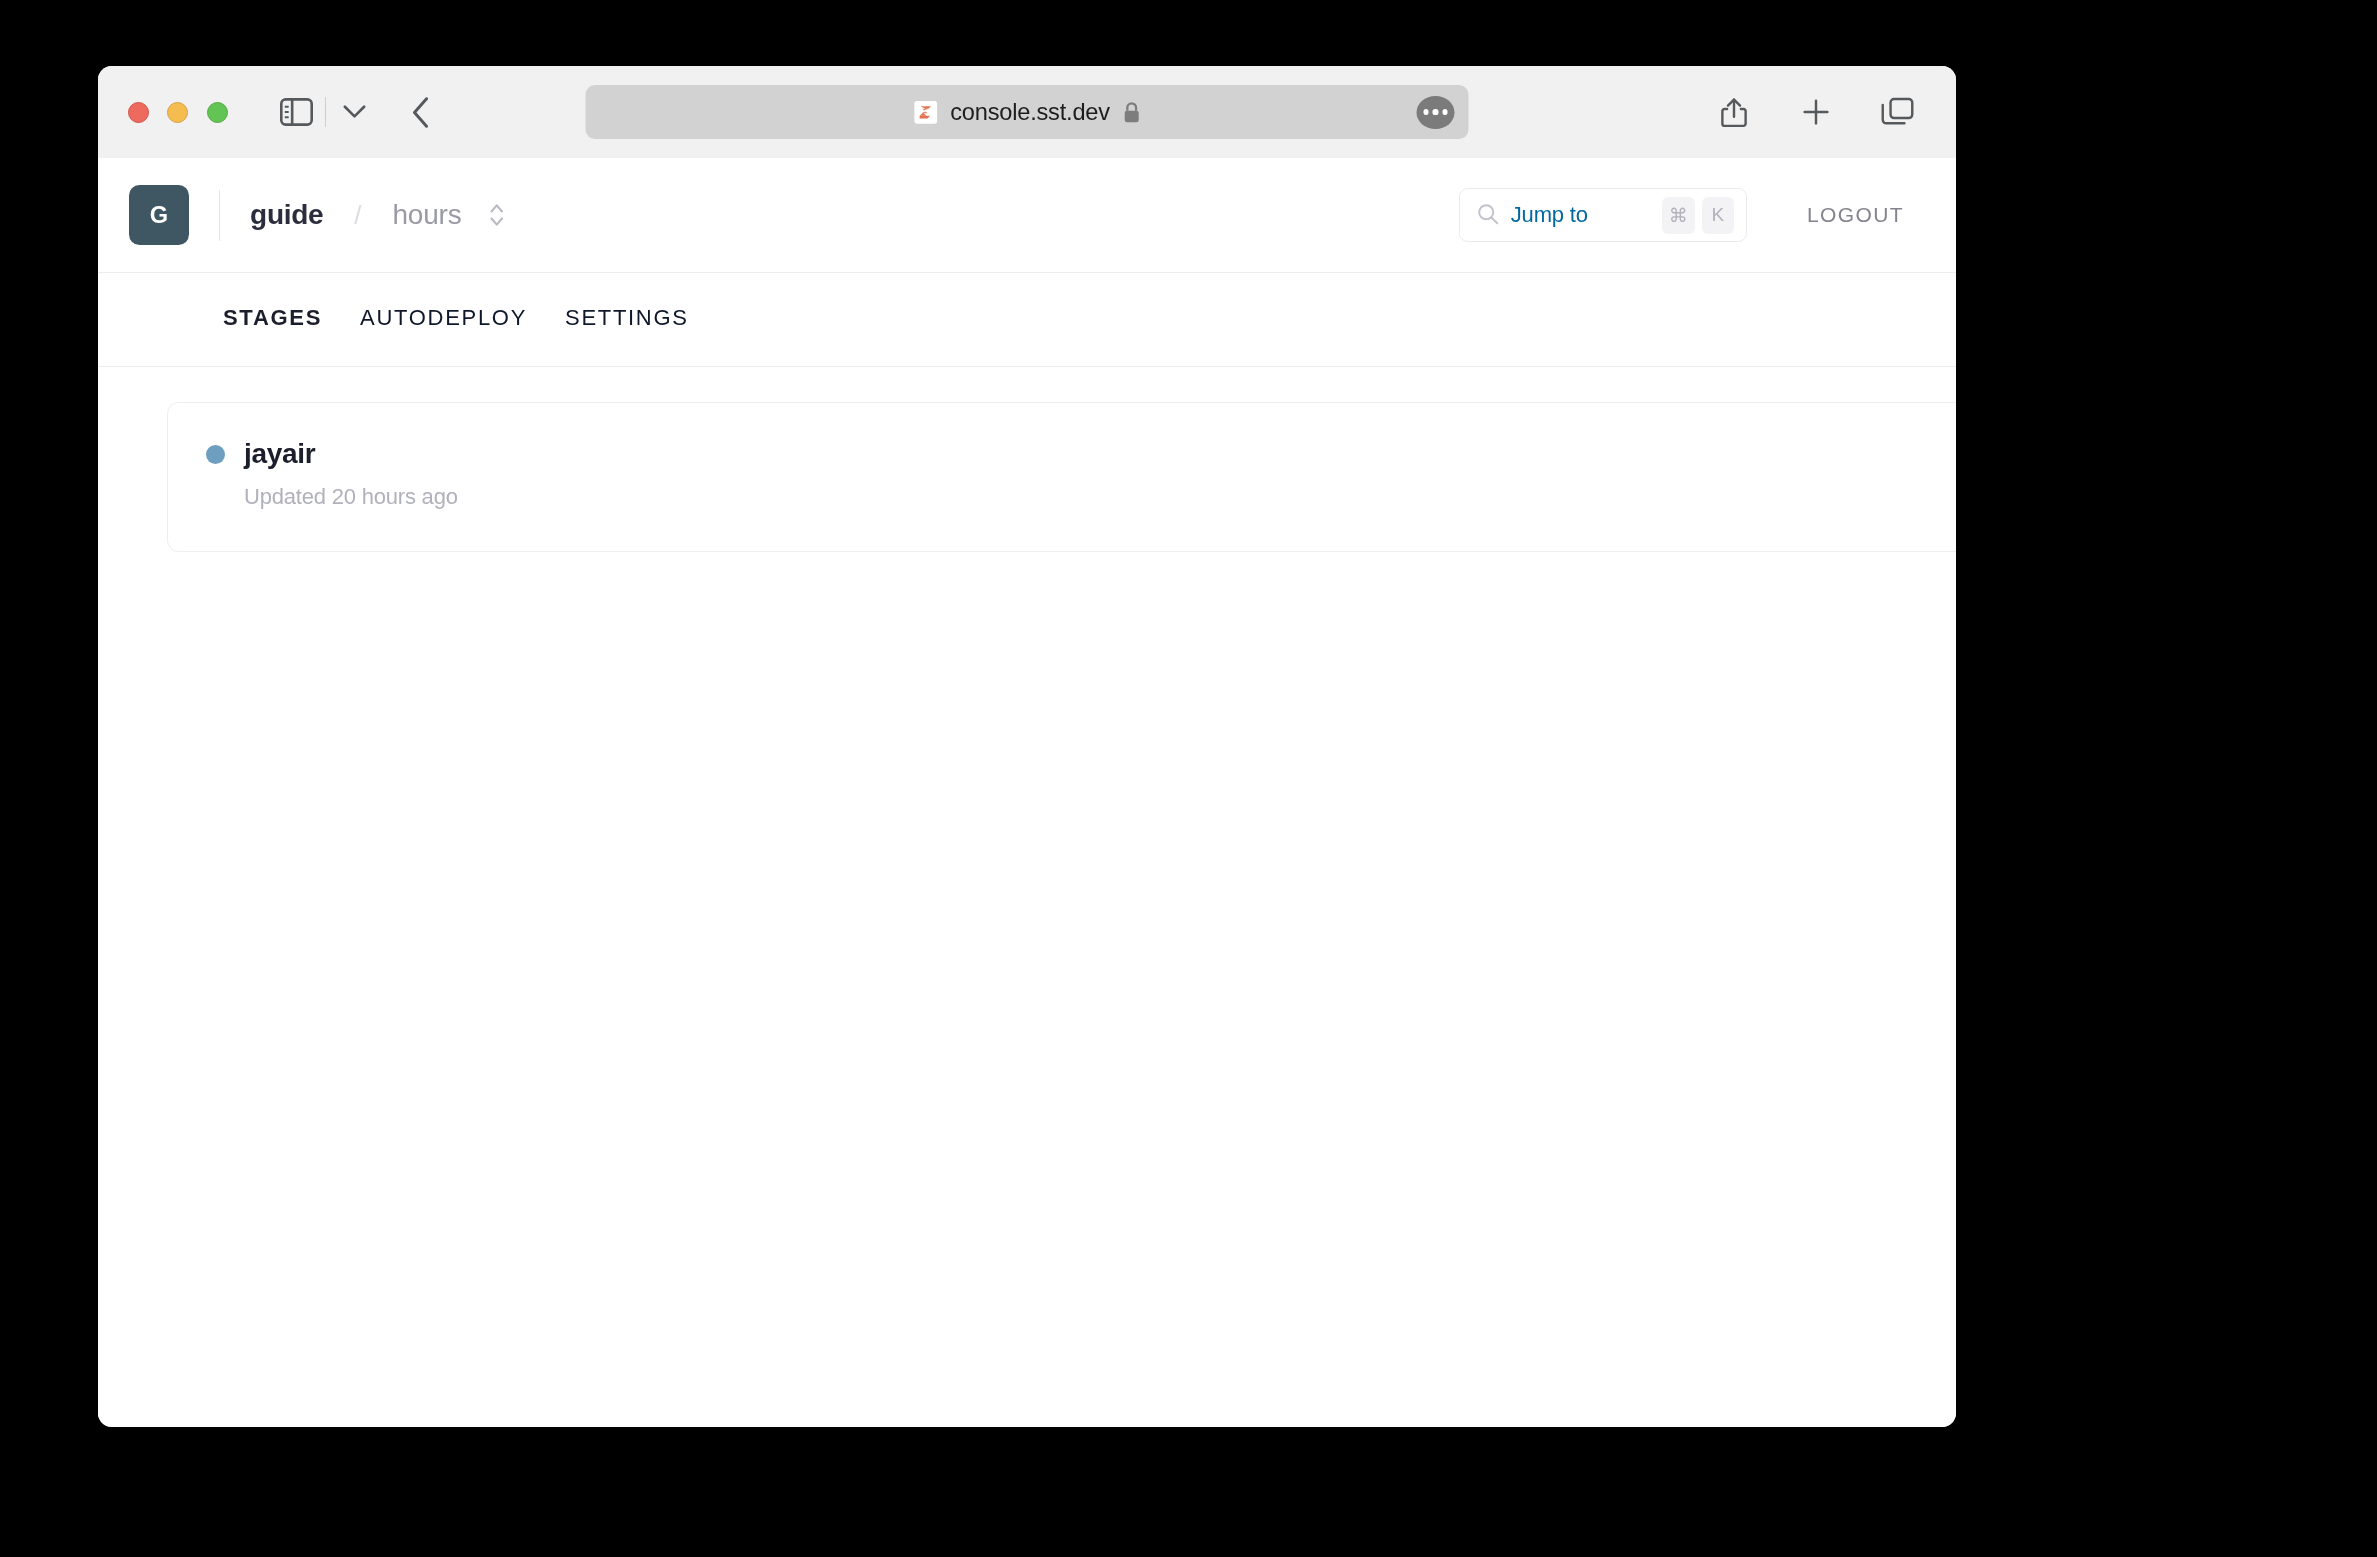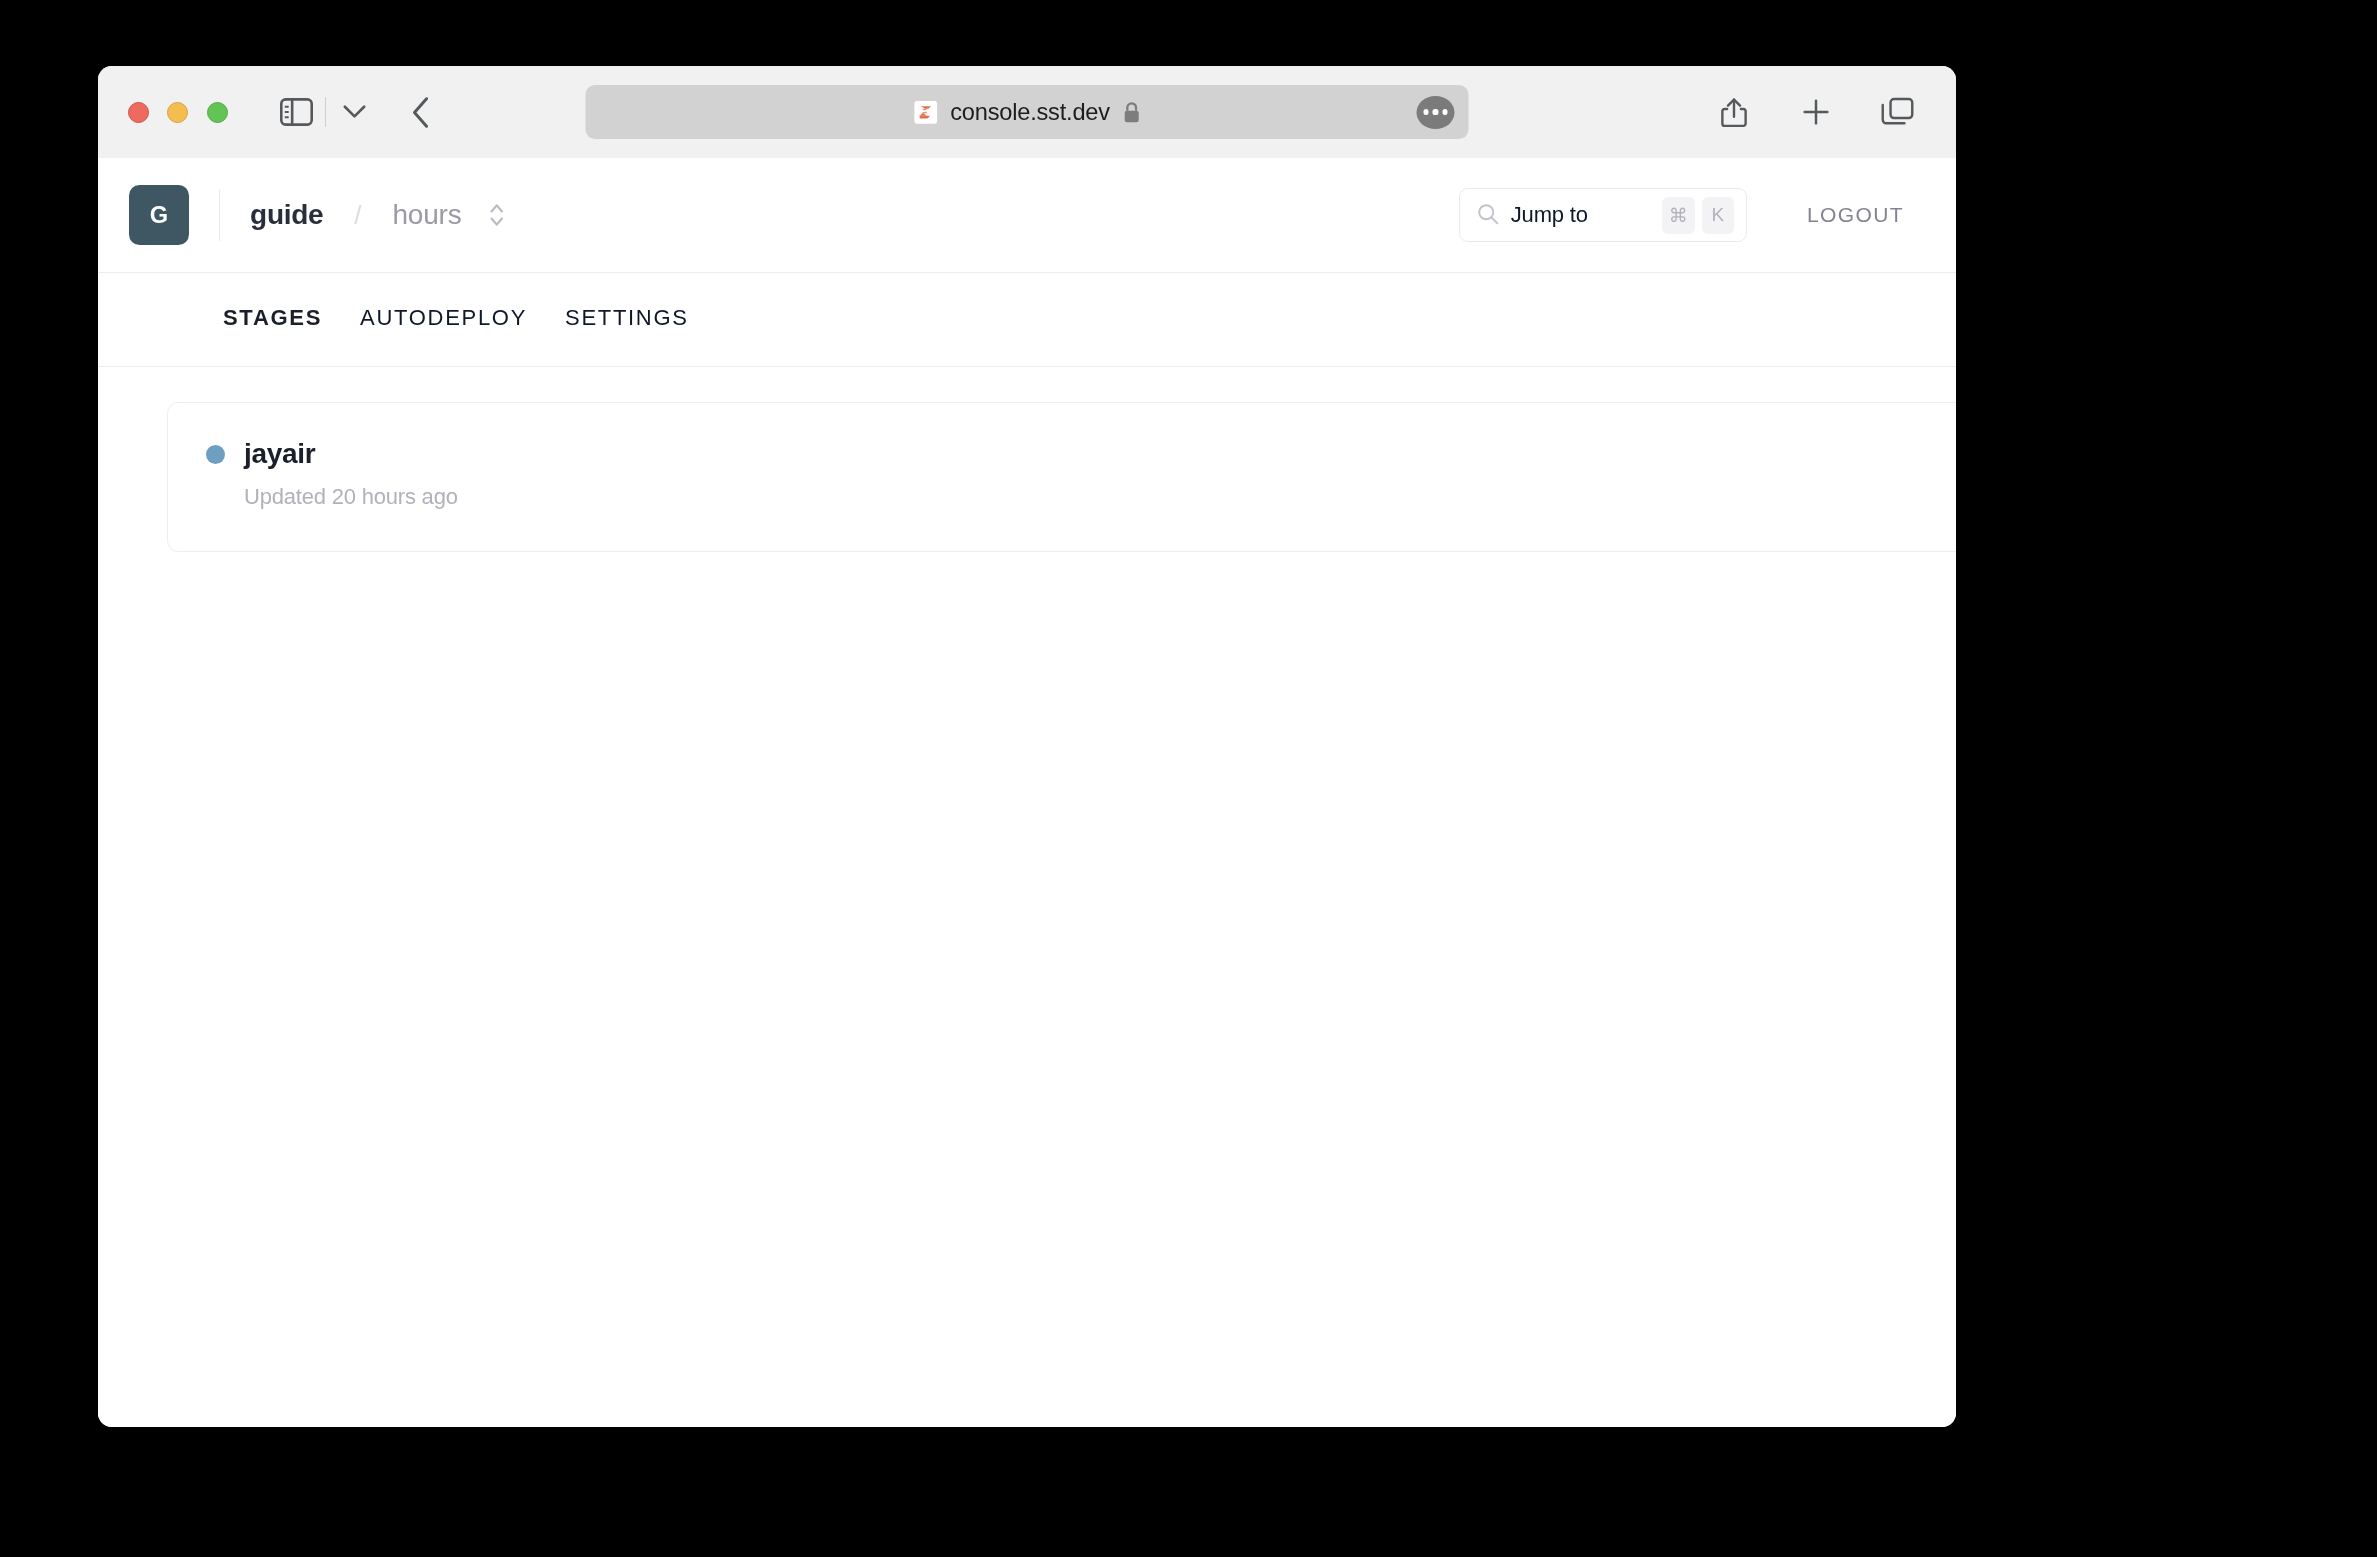--- a/index.html
+++ b/index.html
@@ -154,21 +154,21 @@
     height: 54px;
     border: 0.9px solid #eaeaee;
     border-radius: 8.7px;
     display: flex;
     align-items: center;
     padding: 0 12.2px 0 17.5px;
     gap: 11.4px;
   }
   .jump-placeholder {
     font-size: 22px;
-    color: #0f172a;
+    color: #0369a1;
     letter-spacing: -0.2px;
   }
   .kbd-group { margin-left: auto; display: flex; gap: 7px; }
   .kbd {
     min-width: 32px; height: 37px;
     background: #f3f3f5;
     border-radius: 6.1px;
     display: flex; align-items: center; justify-content: center;
     font-size: 19px;
     color: #b2b2bc;

